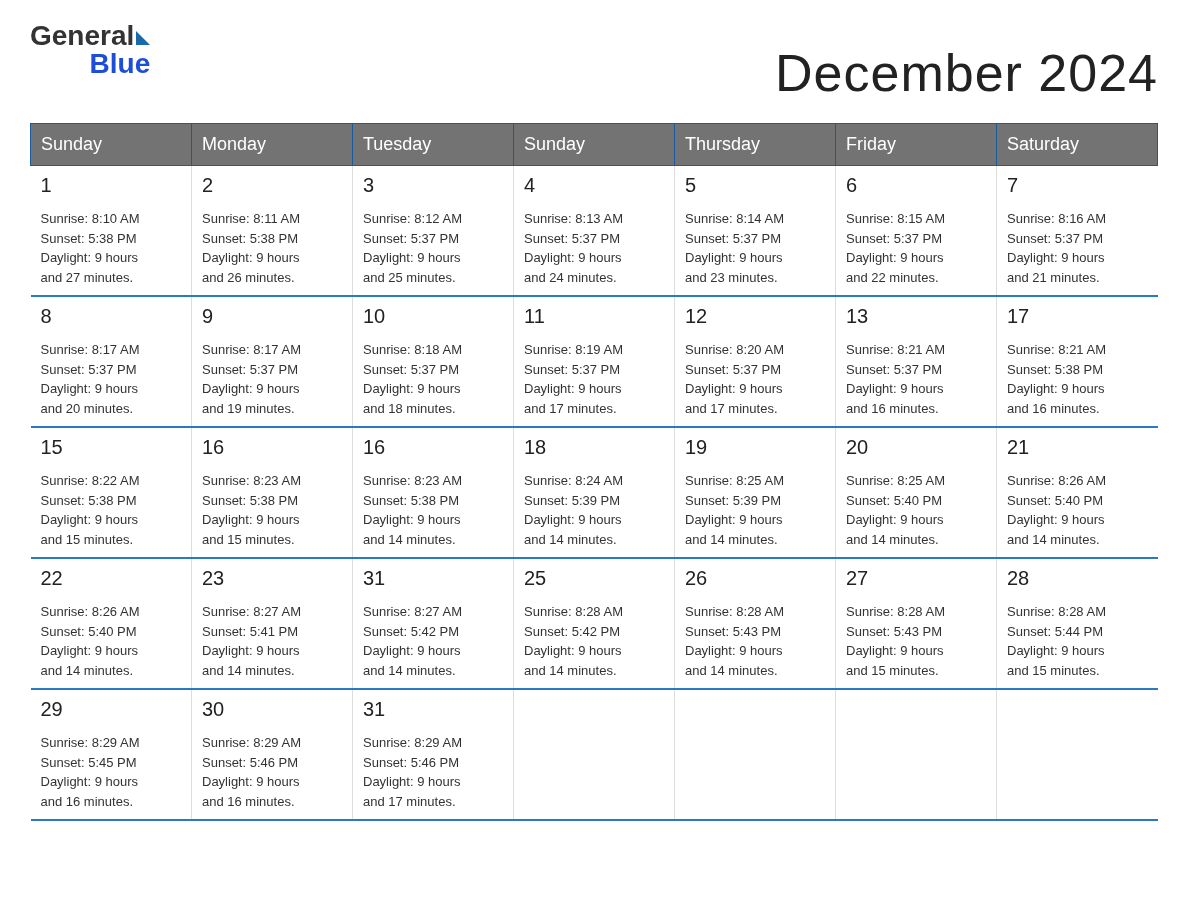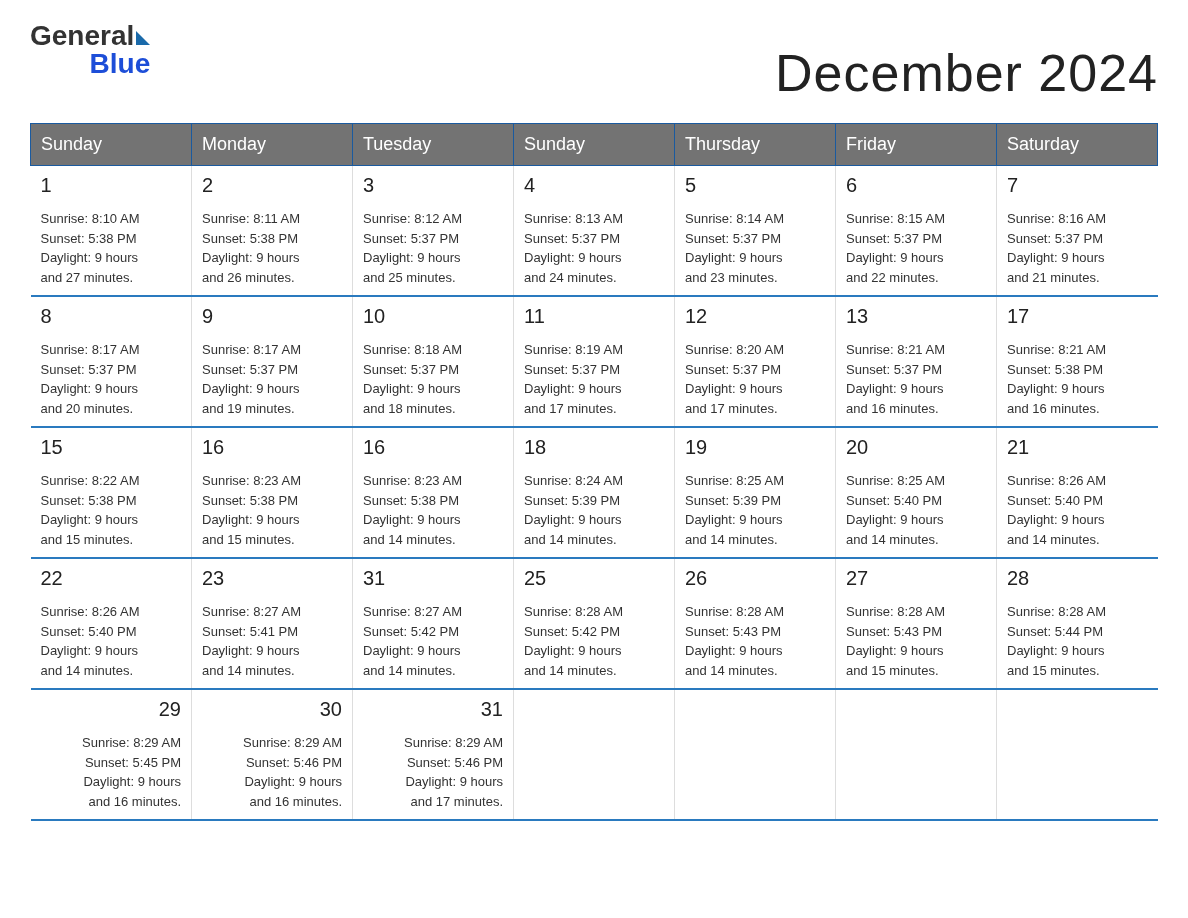--- a/index.html
+++ b/index.html
@@ -100,21 +100,20 @@
       font-size: 13px;
       color: #333;
       line-height: 1.5;
       margin-top: 12px;
     }
     .empty-cell {
       background: #fff;
     }
     tbody tr:last-child {
       border-bottom: 2px solid #2a7abf;
-      text-align: right;
     }
   </style>
 </head>
 <body>
 
 <div class="header">
   <div class="logo">
     <div class="logo-text">
       <span class="logo-general">General</span>
       <div class="logo-arrow"></div>

